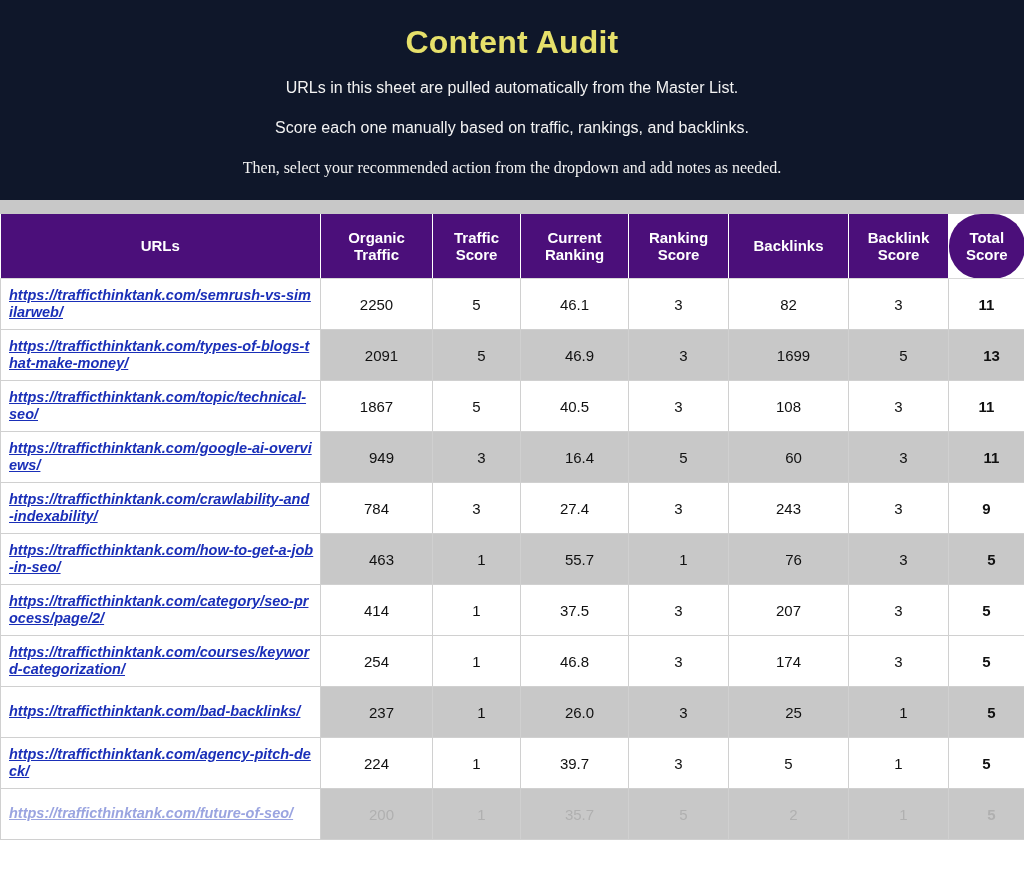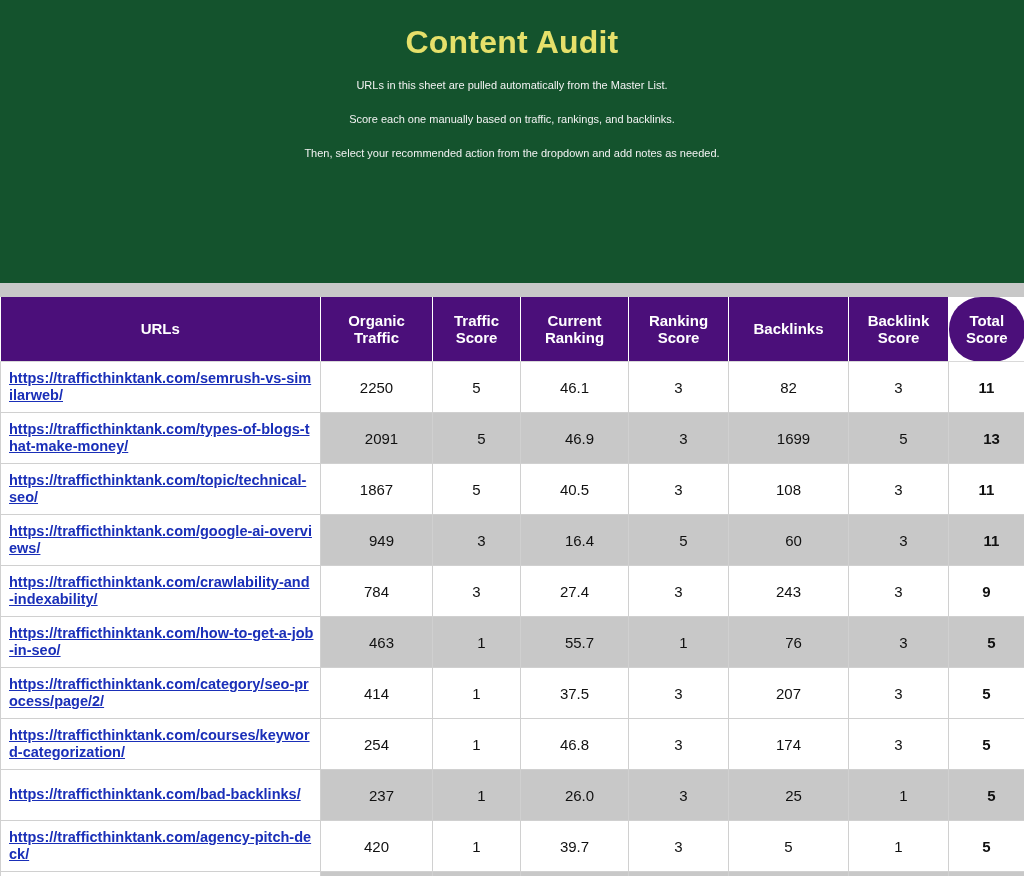--- a/index.html
+++ b/index.html
@@ -7,41 +7,42 @@
     padding: 0;
   }
   body {
     width: 1024px;
     height: 876px;
     background: #ffffff;
     font-family: "Liberation Sans", sans-serif;
     overflow: hidden;
   }
   .header {
-    background: #14532d;
+    background: #0f172a;
     padding: 14px 20px 22px 20px;
     text-align: center;
     box-sizing: border-box;
-    height: 283px;
+    height: 200px;
   }
   .header h1 {
     margin: 10px 0 18px 0;
     font-size: 32px;
     font-weight: bold;
     color: #e6e06a;
     letter-spacing: 0.2px;
   }
   .header p {
     margin: 0 0 22px 0;
-    font-size: 11px;
+    font-size: 16px;
     color: #f2f2f2;
     font-weight: 400;
   }
   .header p:last-child {
     margin-bottom: 0;
+    font-family: Liberation Serif, serif;
   }
   .gapbar {
     height: 14px;
     background: #c8c8c8;
   }
   table {
     border-collapse: collapse;
     width: 1024px;
     table-layout: fixed;
   }
@@ -82,20 +83,21 @@
   }
   tbody tr.shaded td {
     background: #c8c8c8;
     padding-left: 11px;
   }
   tbody tr td.url-cell {
     text-align: left;
     padding: 2px 6px 2px 8px;
     background: #ffffff;
     vertical-align: middle;
+    font-style: italic;
   }
   tbody td.total-cell {
     background: #ffffff;
     font-weight: bold;
   }
   .url-link {
     color: #1a2fb8;
     text-decoration: underline;
     font-weight: bold;
     font-size: 14.5px;
@@ -255,21 +257,21 @@
         <td>26.0</td>
         <td>3</td>
         <td>25</td>
         <td>1</td>
         <td class="total-cell">5</td>
       </tr>
       <tr>
         <td class="url-cell">
           <span class="url-link">https://trafficthinktank.com/agency-pitch-deck/</span>
         </td>
-        <td>420</td>
+        <td>224</td>
         <td>1</td>
         <td>39.7</td>
         <td>3</td>
         <td>5</td>
         <td>1</td>
         <td class="total-cell">5</td>
       </tr>
       <tr class="shaded faded">
         <td class="url-cell">
           <span class="url-link">https://trafficthinktank.com/future-of-seo/</span>

